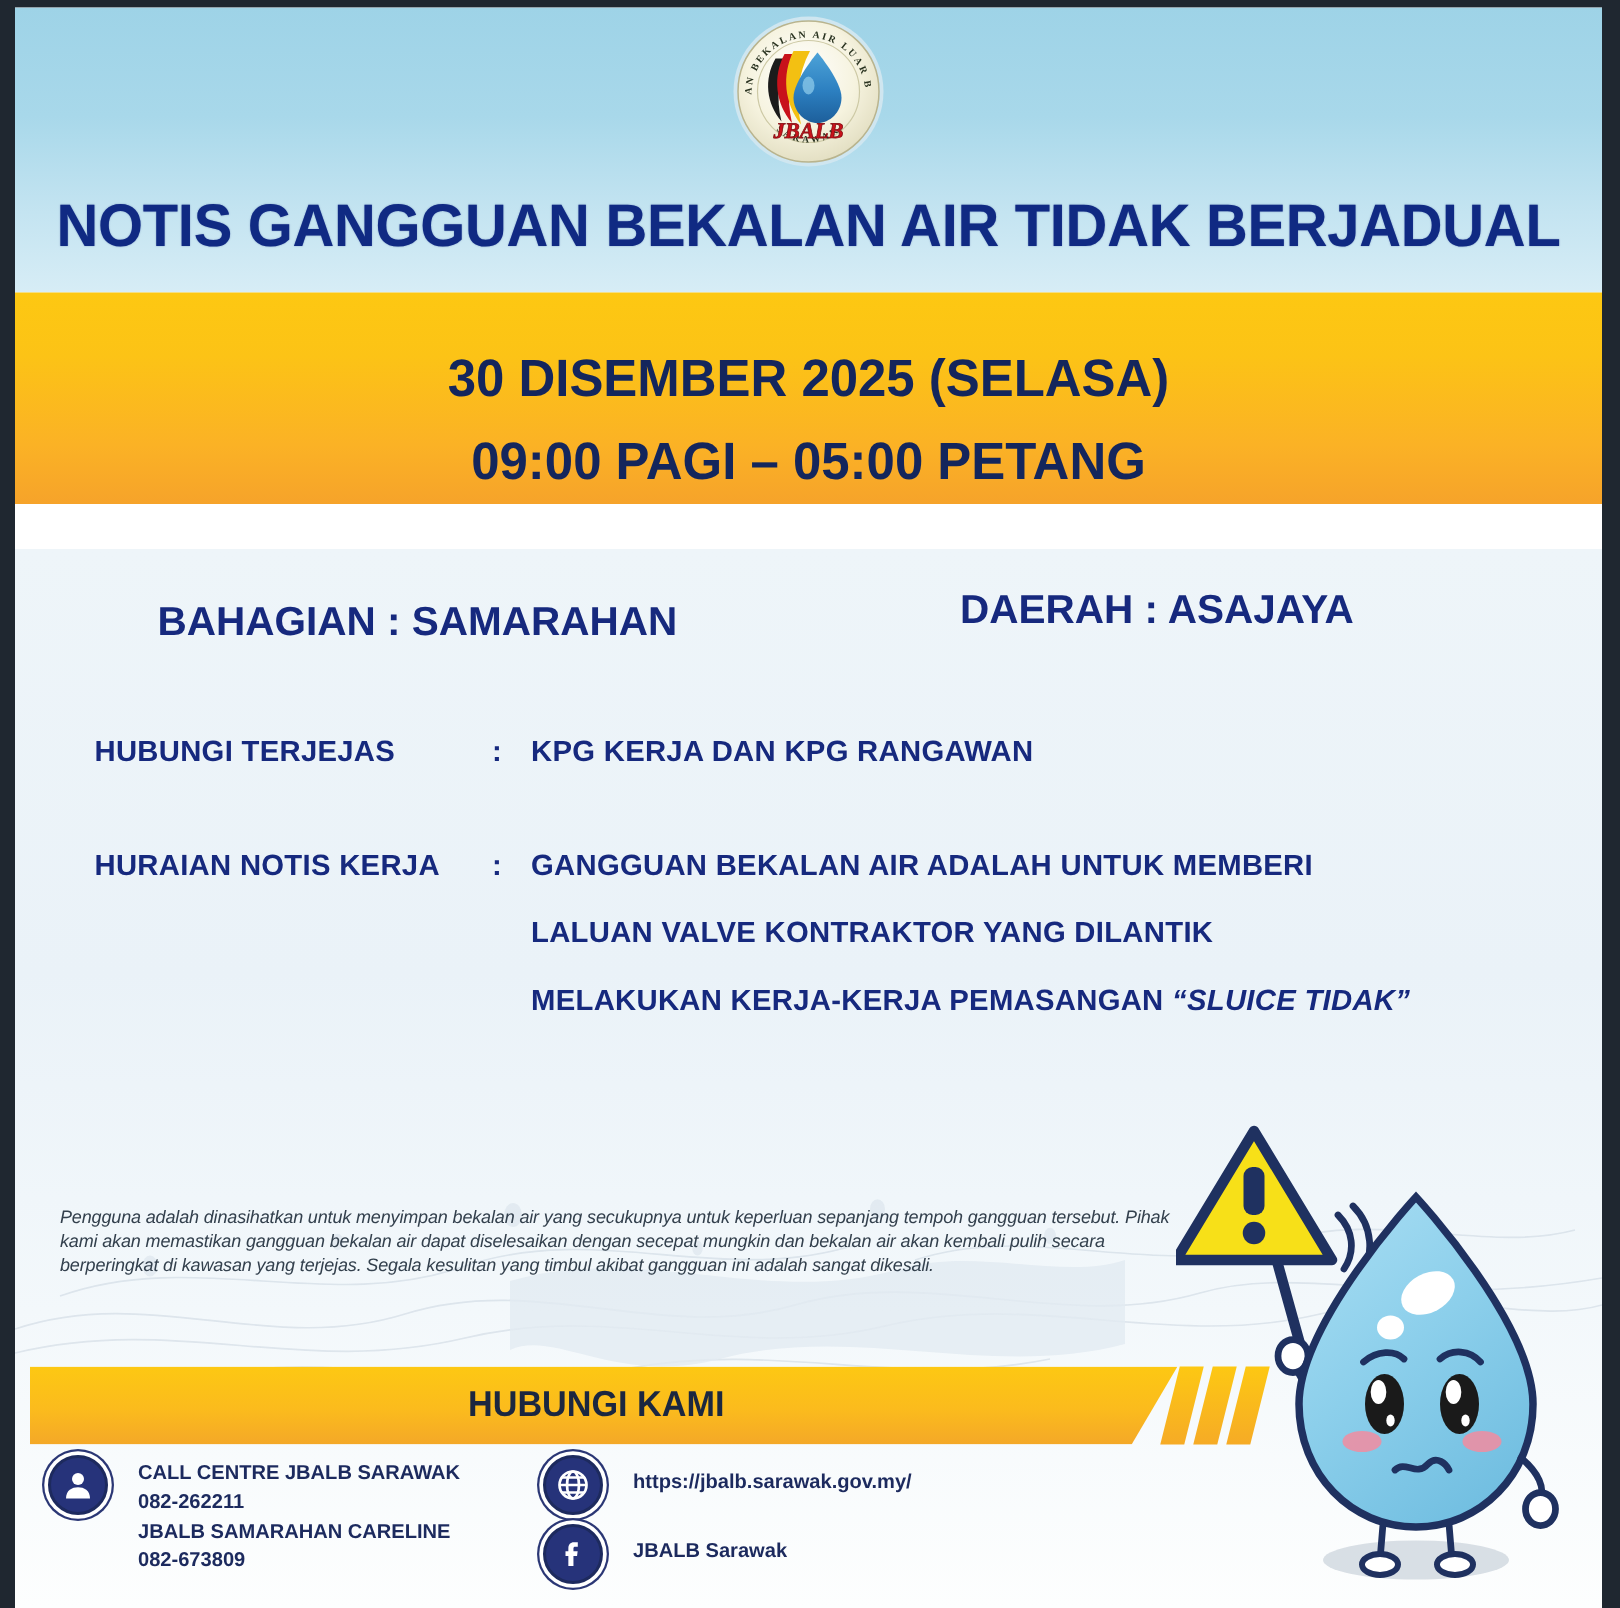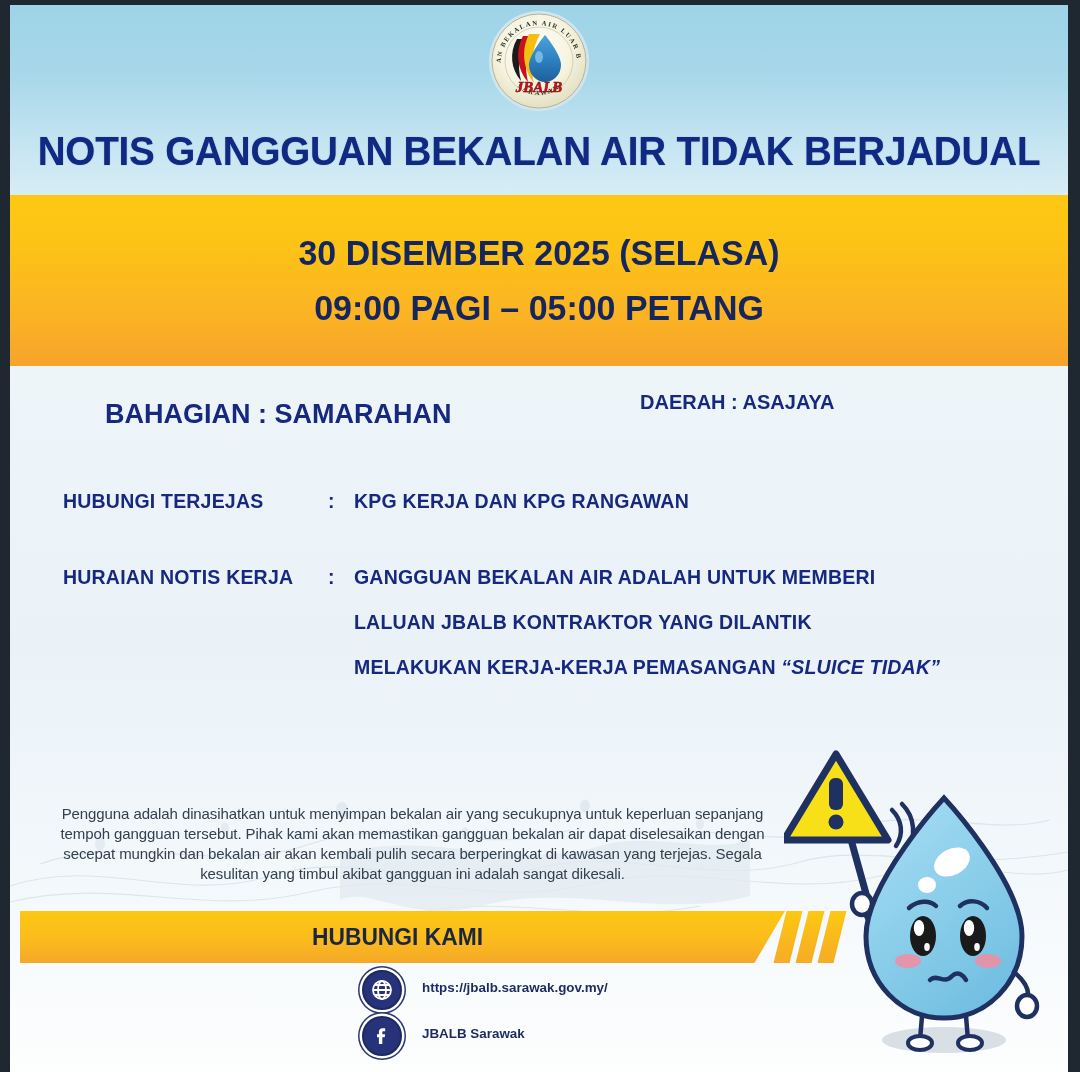--- a/index.html
+++ b/index.html
@@ -38,21 +38,21 @@
     letter-spacing: -0.2px;
     color: #102a83;
     white-space: nowrap;
     transform: scaleX(0.965);
     text-shadow: 0 0 1px rgba(16,42,131,0.5);
   }
 
   
   .date-band {
     position: absolute; left: 0; top: 190px;
-    width: 100%; height: 171px;
+    width: 100%; height: 141px;
     background: linear-gradient(180deg, #fdc812 0%, #fcc316 30%, #fbb225 72%, #f6a32a 100%);
   }
   .date-line {
     text-align: center;
     color: #14265c;
     font-weight: bold;
     font-size: 35px;
     transform: scaleX(0.97);
   }
   .date-line.l1 { margin-top: 38px; }
@@ -70,21 +70,21 @@
     position: absolute; left: 0; top: 33px; width: 100%;
     height: 48px;
   }
   .bahagian {
     position: absolute; left: 95px; top: 0;
     font-size: 27px; font-weight: bold; color: #16297e;
     white-space: nowrap;
   }
   .daerah {
     position: absolute; left: 630px; top: -8px;
-    font-size: 20px; font-weight: bold; color: #16297e;
+    font-size: 27px; font-weight: bold; color: #16297e;
     white-space: nowrap;
   }
 
   .field {
     position: absolute; left: 0; width: 100%;
   }
   .field .label {
     position: absolute; left: 53px; top: 0;
     font-size: 19.5px; font-weight: bold; color: #16297e;
     letter-spacing: 0.2px;
@@ -114,25 +114,25 @@
   .splash {
     position: absolute; left: 0; top: 370px;
     width: 100%; height: 215px;
     opacity: 0.55;
     pointer-events: none;
   }
 
   .advice {
     position: absolute; left: 30px; top: 438px;
     width: 745px;
-    font-size: 15px;
+    font-size: 12px;
+    font-style: italic;
     line-height: 1.33;
     color: #33404d;
     letter-spacing: -0.1px;
-    text-align: center;
   }
 
   
   .mascot {
     position: absolute; right: -4px; top: 374px;
     width: 288px; height: 330px;
     pointer-events: none;
   }
 
   
@@ -258,21 +258,21 @@
       <span class="label">HUBUNGI TERJEJAS</span>
       <span class="colon">:</span>
       <span class="value">KPG KERJA DAN KPG RANGAWAN</span>
     </div>
 
     <div class="field huraian">
       <span class="label">HURAIAN NOTIS KERJA</span>
       <span class="colon">:</span>
       <div class="value-lines">
         <div class="vline">GANGGUAN BEKALAN AIR ADALAH UNTUK MEMBERI</div>
-        <div class="vline">LALUAN JBALB KONTRAKTOR YANG DILANTIK</div>
+        <div class="vline">LALUAN VALVE KONTRAKTOR YANG DILANTIK</div>
         <div class="vline">MELAKUKAN KERJA-KERJA PEMASANGAN <i>“SLUICE TIDAK”</i></div>
       </div>
     </div>
 
     <svg class="splash" viewBox="0 0 1058 215" preserveAspectRatio="none">
       <g fill="none" stroke="#b9c6d4" stroke-width="1.1" opacity="0.7">
         <path d="M0 150 C 90 120, 170 168, 260 140 C 350 112, 430 160, 520 134 C 610 108, 700 152, 790 126 C 860 106, 930 138, 1058 116"></path>
         <path d="M0 166 C 110 140, 190 182, 300 156 C 400 132, 480 172, 580 148 C 680 124, 770 164, 870 140 C 950 120, 1010 148, 1058 134"></path>
         <path d="M30 128 C 120 96, 210 140, 300 108 C 390 78, 470 122, 560 94"></path>
         <path d="M600 104 C 680 78, 760 118, 840 92 C 910 70, 980 100, 1040 84"></path>
@@ -358,20 +358,34 @@
     <div class="contact-banner">
       <div class="banner-bg"></div>
       <div class="banner-stripe s1"></div>
       <div class="banner-stripe s2"></div>
       <div class="banner-stripe s3"></div>
       <div class="banner-label">HUBUNGI KAMI</div>
     </div>
 
     <div class="contacts">
 
+      <div class="cgroup call">
+        <span class="cicon">
+          <svg width="24" height="24" viewBox="0 0 24 24" fill="#ffffff">
+            <circle cx="12" cy="8" r="4"></circle>
+            <path d="M4 21 C 4 15.5, 8 13.5, 12 13.5 C 16 13.5, 20 15.5, 20 21 Z"></path>
+          </svg>
+        </span>
+        <span class="ctext multi">
+          <span>CALL CENTRE JBALB SARAWAK</span><br>
+          <span>082-262211</span><br>
+          <span>JBALB SAMARAHAN CARELINE</span><br>
+          <span>082-673809</span>
+        </span>
+      </div>
 
       <div class="cgroup web">
         <span class="cicon">
           <svg width="24" height="24" viewBox="0 0 24 24" fill="none" stroke="#ffffff" stroke-width="1.8">
             <circle cx="12" cy="12" r="9"></circle>
             <ellipse cx="12" cy="12" rx="4" ry="9"></ellipse>
             <path d="M3 12 H21 M4.5 7 H19.5 M4.5 17 H19.5"></path>
           </svg>
         </span>
         <span class="ctext">https://jbalb.sarawak.gov.my/</span>

